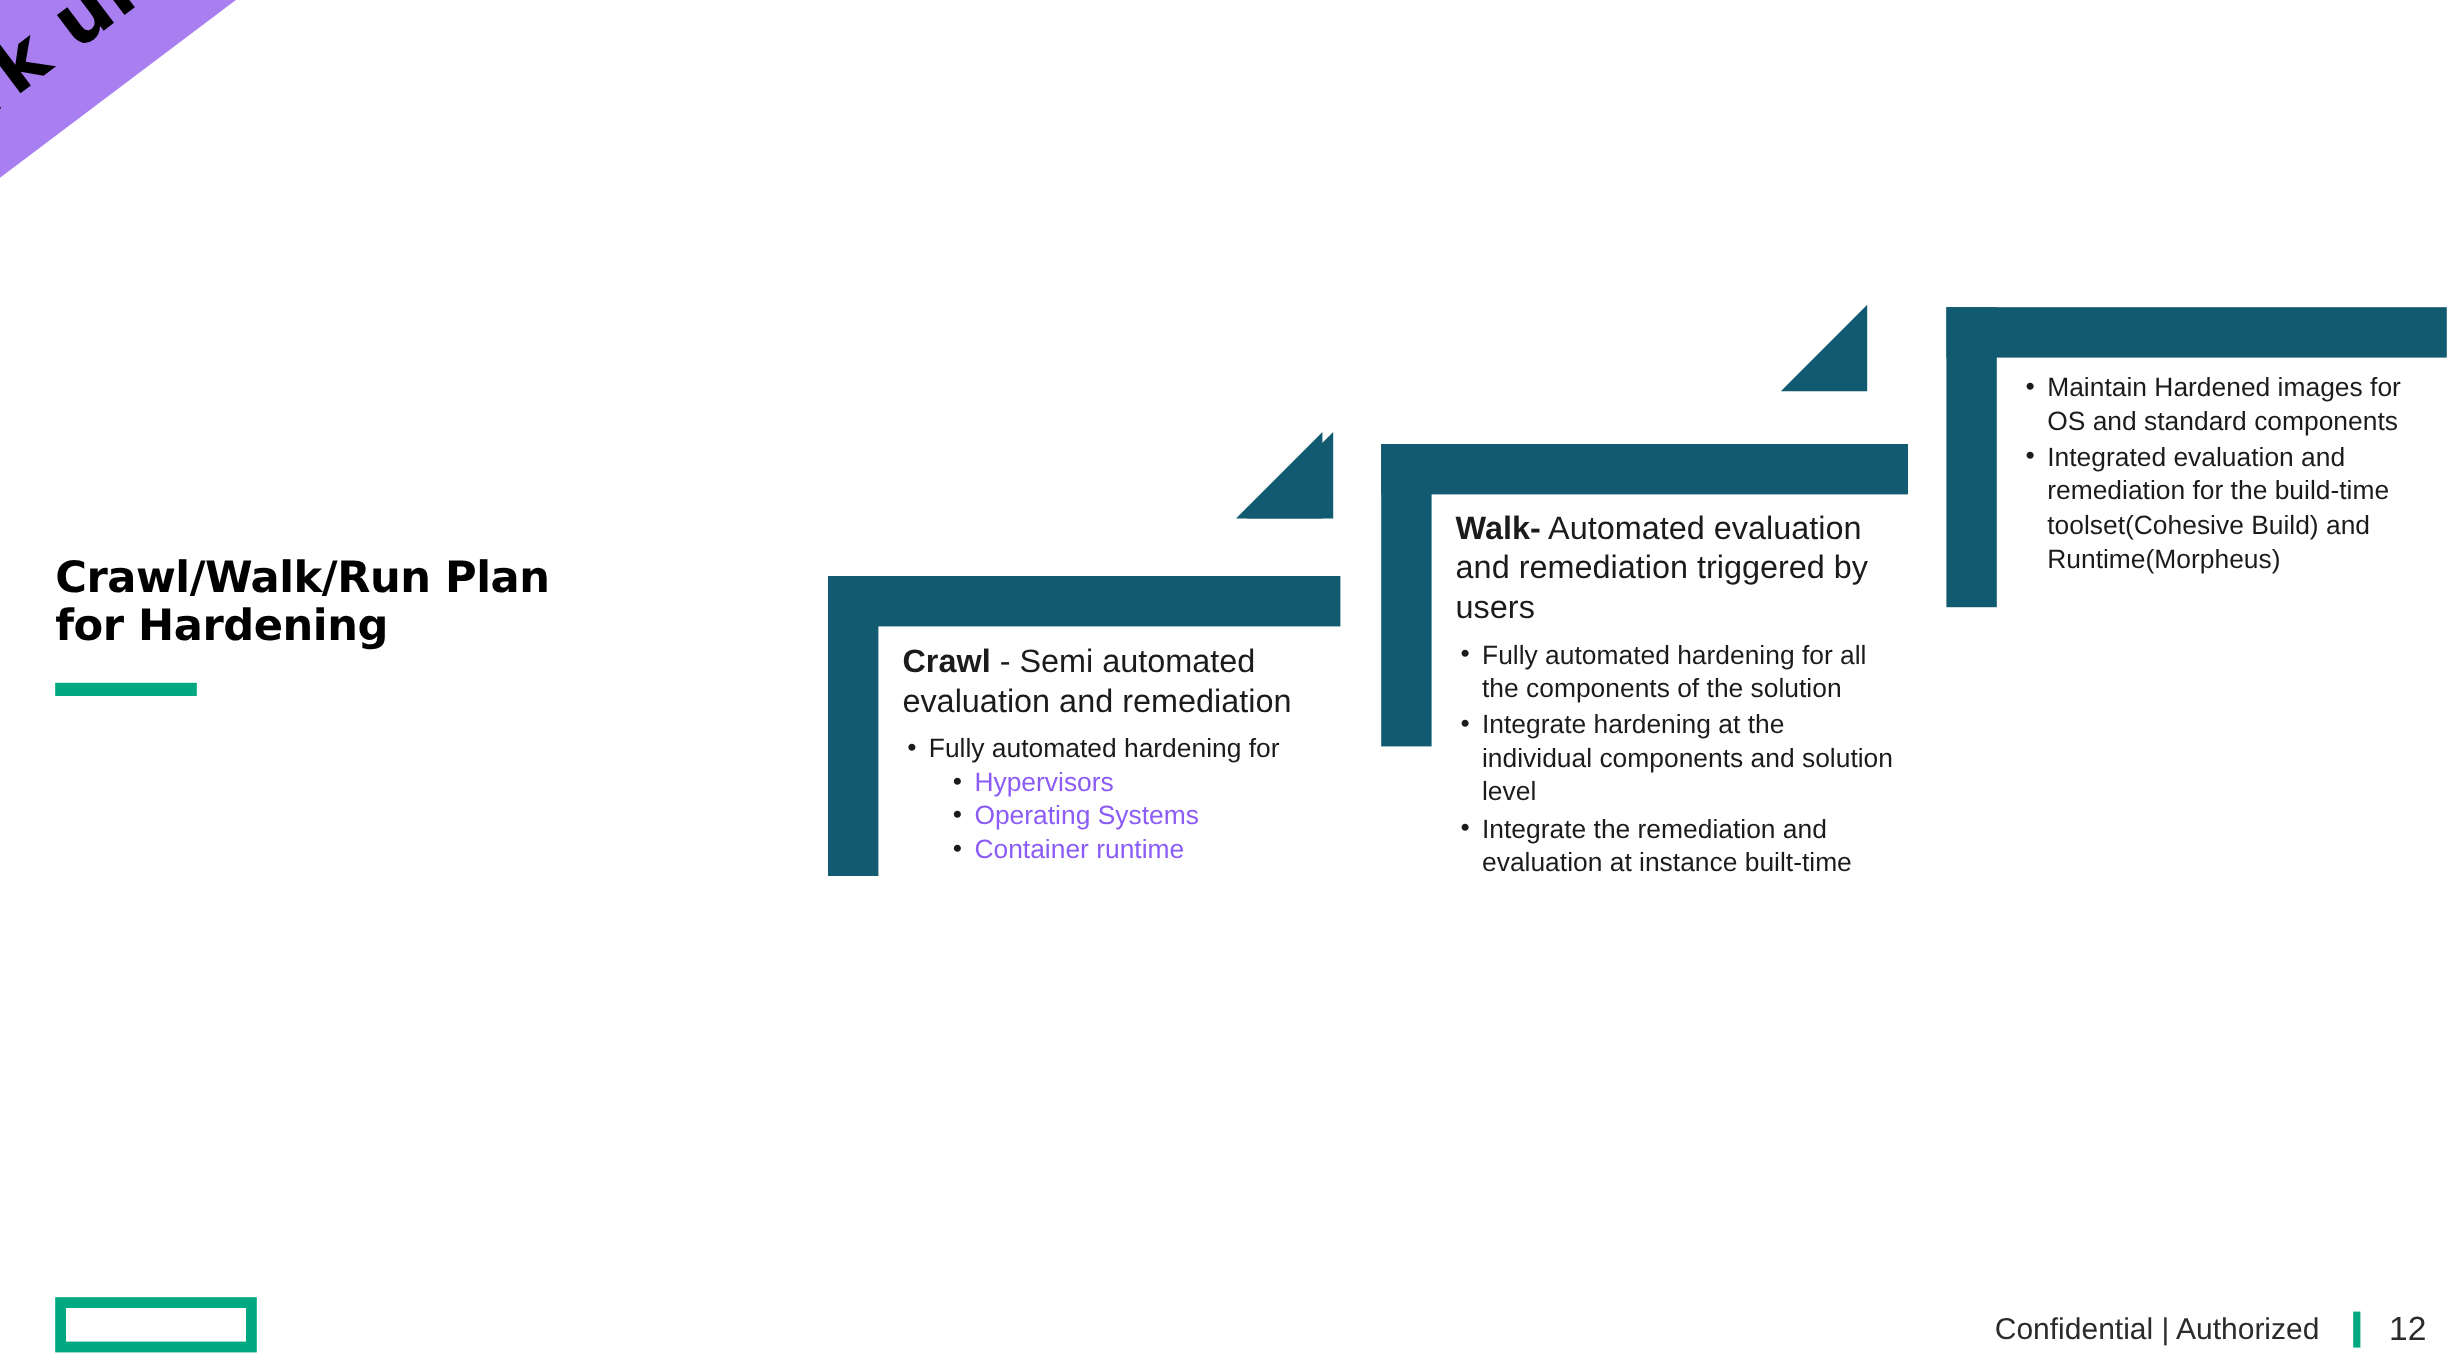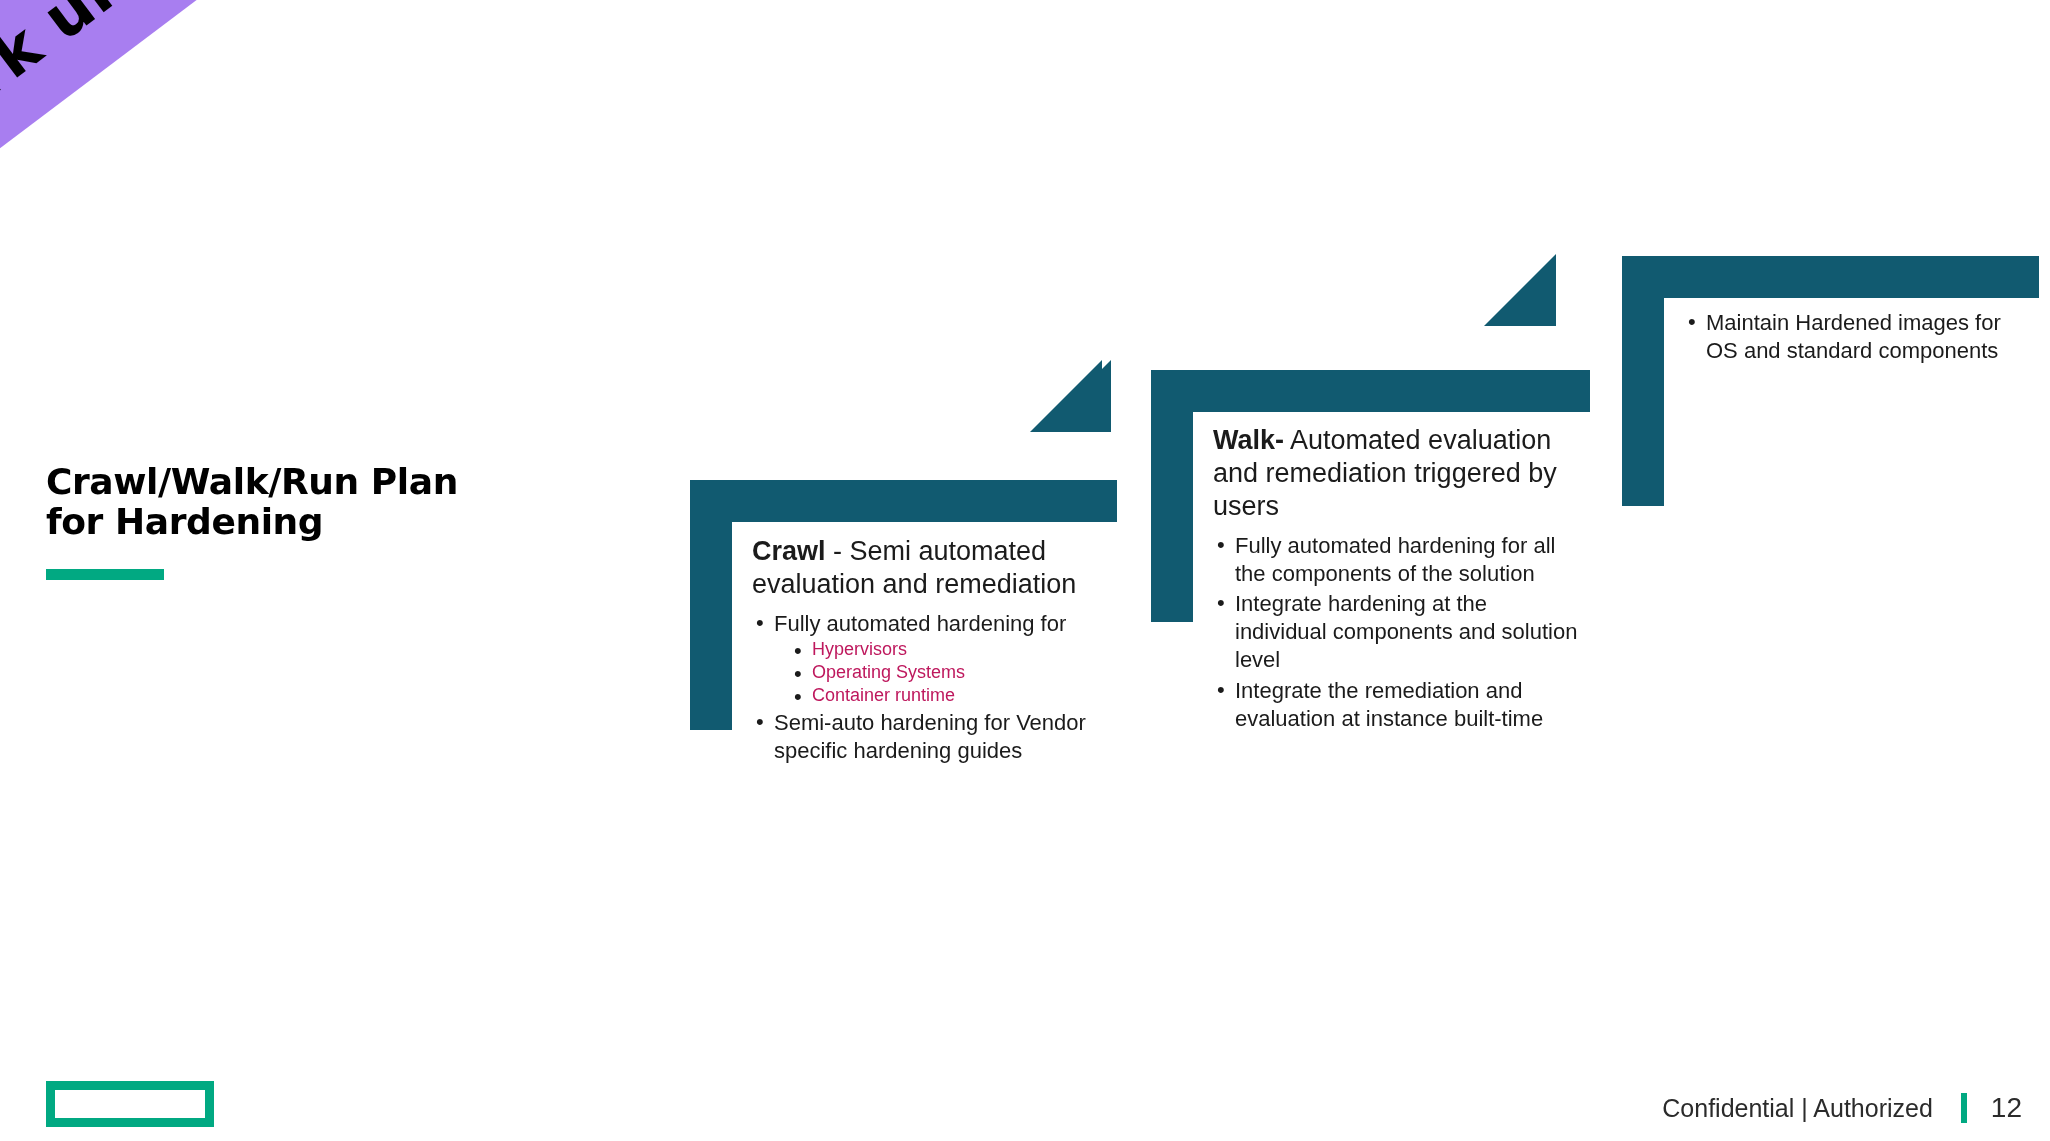--- a/index.html
+++ b/index.html
@@ -122,23 +122,23 @@
     color: #1b1b1b;
   }
   .card-sublist {
     list-style: none;
     margin: 0;
     padding: 0 0 0 16px;
   }
   .card-sublist > li {
     position: relative;
     padding-left: 22px;
-    font-size: 18px;
+    font-size: 22px;
     line-height: 1.28;
-    color: #be185d;
+    color: #8b5cf6;
   }
   .card-sublist > li::before {
     content: "\2022";
     position: absolute;
     left: 4px;
     top: -1px;
     font-size: 22px;
     color: #1b1b1b;
   }
 
@@ -201,21 +201,20 @@
     </p>
     <ul class="card-list">
       <li>
         <span>Fully automated hardening for</span>
         <ul class="card-sublist">
           <li>Hypervisors</li>
           <li>Operating Systems</li>
           <li>Container runtime</li>
         </ul>
       </li>
-      <li>Semi-auto hardening for Vendor specific hardening guides</li>
     </ul>
   </div>
 </div>
 
 <div class="stage-card" style="left:1040px; top:358px; width:450px; height:400px;">
   <div class="card-triangle" style="left:-10px; top:2px; border-left:72px solid transparent; border-bottom:72px solid #115a70;"></div>
   <div class="card-topbar" style="left:111px; top:12px; width:439px; height:42px;"></div>
   <div class="card-sidebar" style="left:111px; top:12px; width:42px; height:252px;"></div>
   <div class="card-body" style="left:173px; top:66px; width:368px;">
     <p class="card-heading">
@@ -229,20 +228,21 @@
   </div>
 </div>
 
 <div class="stage-card" style="left:1460px; top:243px; width:590px; height:400px;">
   <div class="card-triangle" style="left:24px; top:11px; border-left:72px solid transparent; border-bottom:72px solid #115a70;"></div>
   <div class="card-topbar" style="left:162px; top:13px; width:417px; height:42px;"></div>
   <div class="card-sidebar" style="left:162px; top:13px; width:42px; height:250px;"></div>
   <div class="card-body" style="left:224px; top:66px; width:340px;">
     <ul class="card-list">
       <li>Maintain Hardened images for OS and standard components</li>
+      <li>Integrated evaluation and remediation for the build-time toolset(Cohesive Build) and Runtime(Morpheus)</li>
     </ul>
   </div>
 </div>
 
 <div id="hpe-logo"></div>
 
 <div id="footer-right">
   <span id="footer-confidential">Confidential | Authorized</span>
   <span id="footer-divider"></span>
   <span id="footer-pagenum">12</span>

